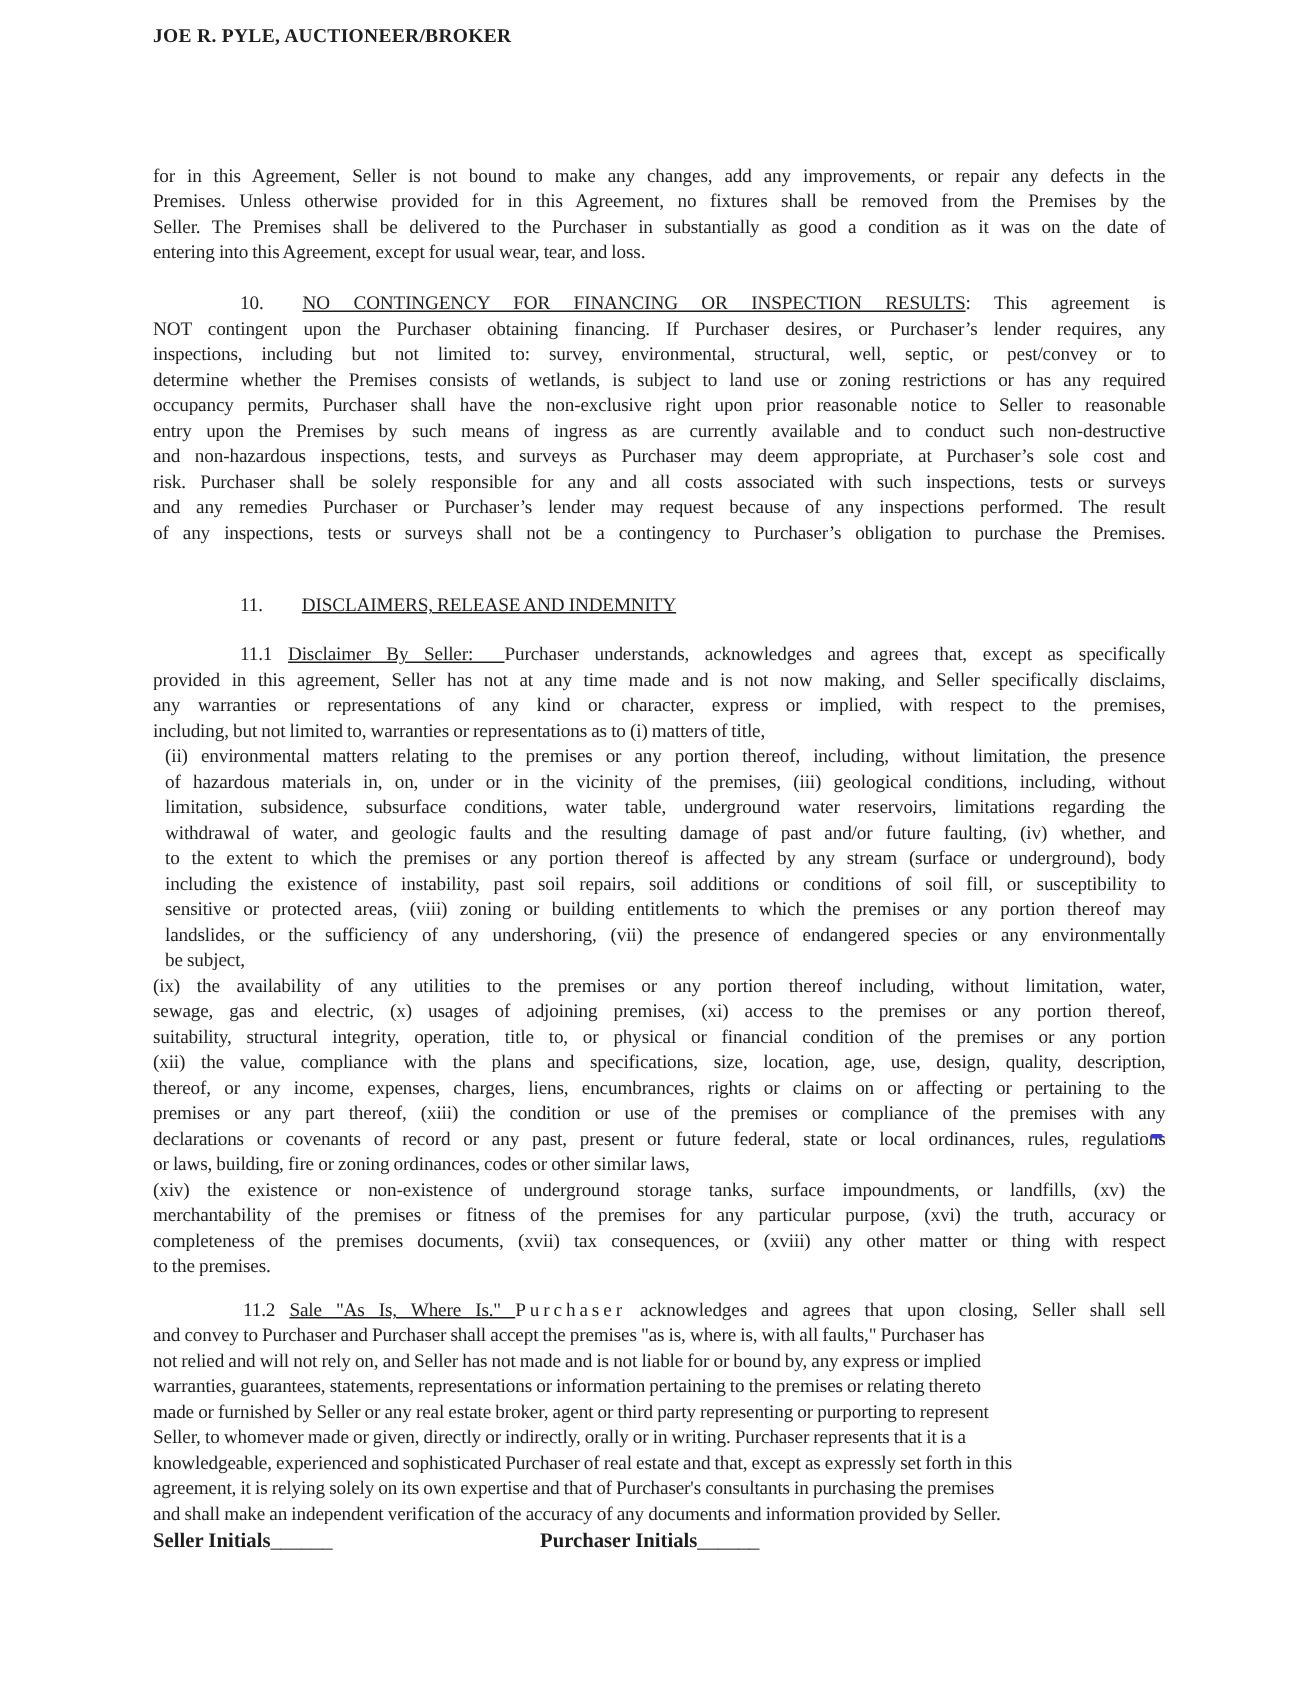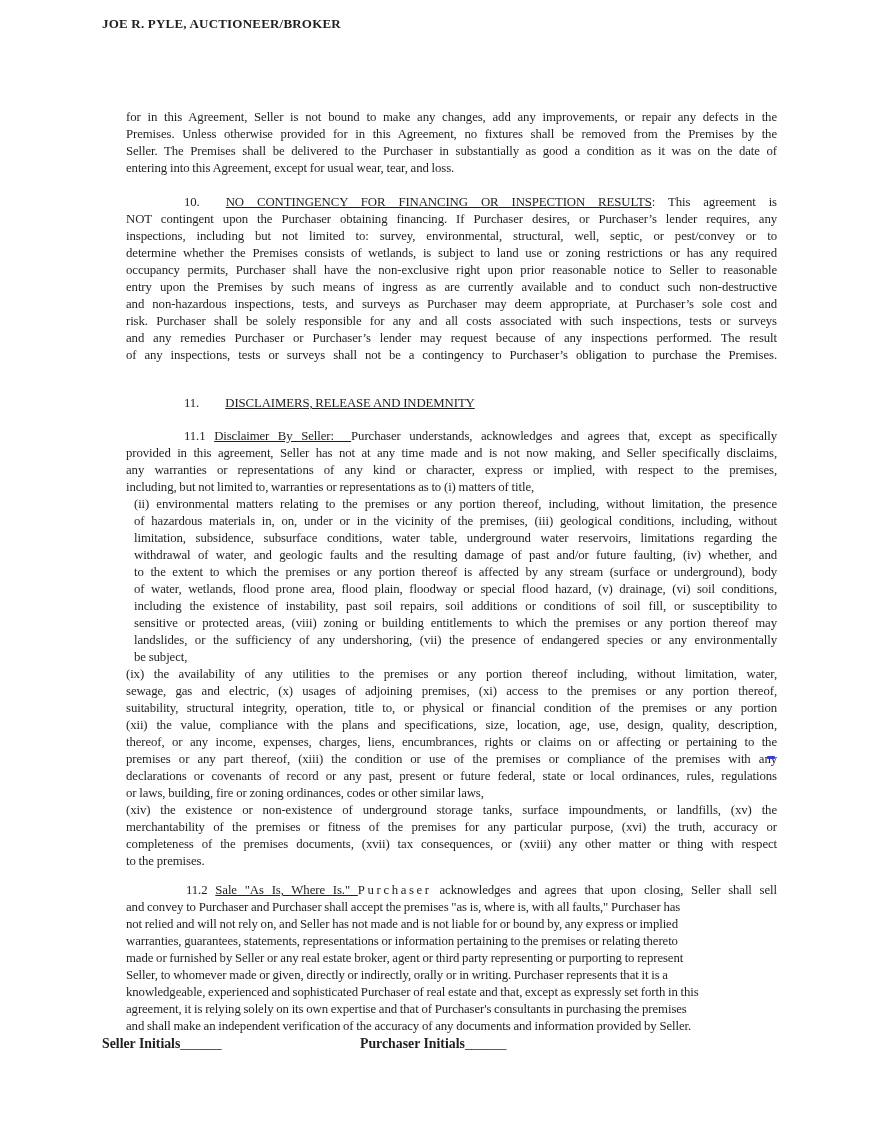--- a/index.html
+++ b/index.html
@@ -28,21 +28,20 @@
     top: 109px;
     width: 675px;
   }
   .para { }
   .line {
     font-size: 12.8px;
     line-height: 17px;
     letter-spacing: -0.1px;
     word-spacing: -0.3px;
     text-justify: inter-word;
-    margin-left: 24px;
   }
   .line.j { text-align: justify; text-align-last: justify; }
   .line.l { text-align: left; }
   .seg-u { text-decoration: underline; }
   .seg-sp { letter-spacing: 2.6px; }
   .seg-tab { display: inline-block; width: 26px; }
   .initials-row {
     position: relative;
     height: 20px;
     margin-top: 0px;
@@ -96,21 +95,20 @@
           <div class="line j"><span>provided in this agreement, Seller has not at any time made and is not now making, and Seller specifically disclaims,</span></div>
           <div class="line j"><span>any warranties or representations of any kind or character, express or implied, with respect to the premises,</span></div>
           <div class="line l"><span>including, but not limited to, warranties or representations as to (i) matters of title,</span></div>
         </div>
         <div class="para" style="margin-left: 8px;">
           <div class="line j"><span>(ii) environmental matters relating to the premises or any portion thereof, including, without limitation, the presence</span></div>
           <div class="line j"><span>of hazardous materials in, on, under or in the vicinity of the premises, (iii) geological conditions, including, without</span></div>
           <div class="line j"><span>limitation, subsidence, subsurface conditions, water table, underground water reservoirs, limitations regarding the</span></div>
           <div class="line j"><span>withdrawal of water, and geologic faults and the resulting damage of past and/or future faulting, (iv) whether, and</span></div>
           <div class="line j"><span>to the extent to which the premises or any portion thereof is affected by any stream (surface or underground), body</span></div>
-          <div class="line j"><span>of water, wetlands, flood prone area, flood plain, floodway or special flood hazard, (v) drainage, (vi) soil conditions,</span></div>
           <div class="line j"><span>including the existence of instability, past soil repairs, soil additions or conditions of soil fill, or susceptibility to</span></div>
           <div class="line j"><span>sensitive or protected areas, (viii) zoning or building entitlements to which the premises or any portion thereof may</span></div>
           <div class="line j"><span>landslides, or the sufficiency of any undershoring, (vii) the presence of endangered species or any environmentally</span></div>
           <div class="line l"><span>be subject,</span></div>
         </div>
         <div class="para">
           <div class="line j"><span>(ix) the availability of any utilities to the premises or any portion thereof including, without limitation, water,</span></div>
           <div class="line j"><span>sewage, gas and electric, (x) usages of adjoining premises,  (xi) access to the premises or any portion thereof,</span></div>
           <div class="line j"><span>suitability, structural integrity, operation, title to, or physical or financial condition of the premises or any portion</span></div>
           <div class="line j"><span>(xii) the value, compliance with the plans and specifications, size, location, age, use, design, quality, description,</span></div>

